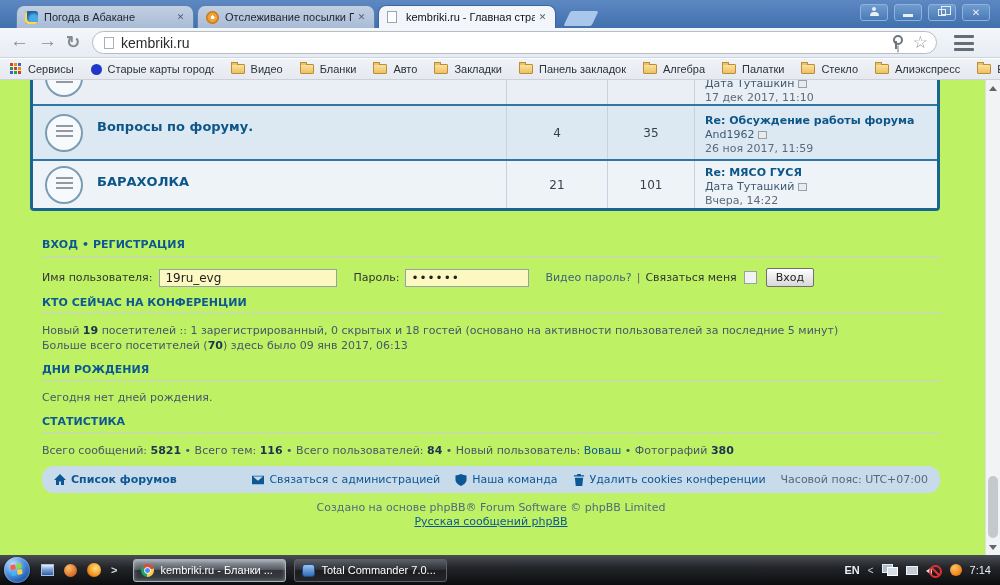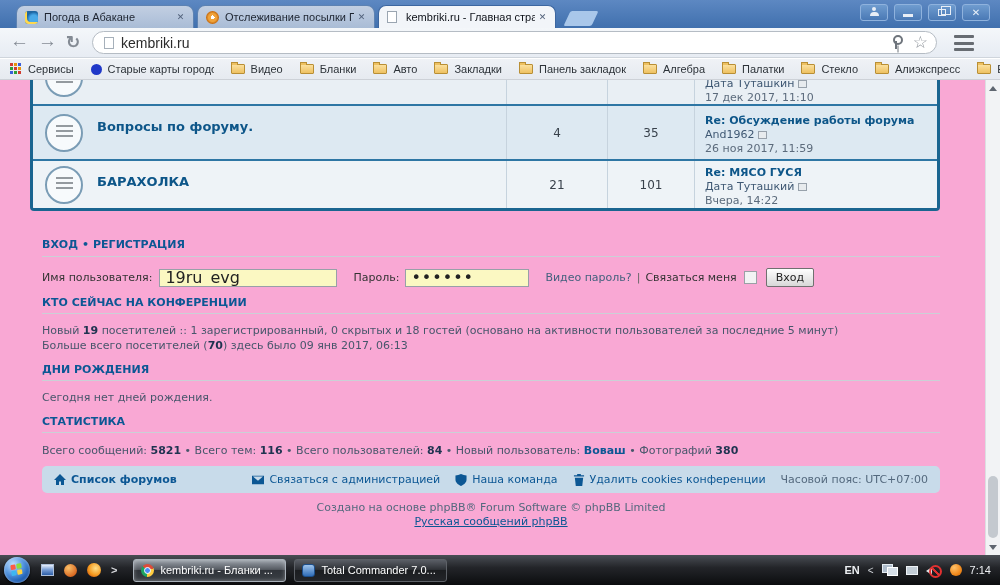--- a/index.html
+++ b/index.html
@@ -69,21 +69,21 @@
   .apps-grid { width:3px; height:3px; background:#d23c30; margin:0 9px 9px 0;
       box-shadow:4px 0 #e8930c, 8px 0 #3a5fd9, 0 4px #2f9e39, 4px 4px #d23c30, 8px 4px #e8930c,
                  0 8px #3a5fd9, 4px 8px #2f9e39, 8px 8px #d23c30; }
   .blue-dot { width:11px; height:11px; border-radius:50%; background:#2038c8; }
   .folder { width:14px; height:10px; background:linear-gradient(#fbe09e,#eec161); border:1px solid #b98f35;
             border-radius:1px; position:relative; }
   .folder::before { content:""; position:absolute; top:-3px; left:-1px; width:5px; height:2px;
             background:#eec161; border:1px solid #b98f35; border-bottom:none; }
 
   
-  #content { position:absolute; left:0; top:80px; width:985px; height:475px; background:#f9a8d4;
+  #content { position:absolute; left:0; top:80px; width:985px; height:475px; background:#bef264;
              font-family:"DejaVu Sans",sans-serif; }
 
   #forumtable { position:absolute; left:30px; right:45px; top:0;
              border:3px solid #1a6590; border-top:none; border-radius:0 0 4px 4px; overflow:hidden; }
   .frow { display:flex; position:relative; }
   .frow + .frow { border-top:2px solid #2e76a4; }
   .frow1 { height:24px; background:#e9eff4; overflow:hidden; }
   .frow2 { height:55px; background:#dde9f2; }
   .frow3 { height:49px; background:#eef3f7; }
   .c-main { flex:1; position:relative; padding:10px 8px 8px 64px; }
@@ -111,43 +111,43 @@
 
   .section { position:absolute; left:42px; right:45px; }
   .sec-h { font-size:11px; font-weight:bold; color:#0c5794; }
   .sec-rule { height:1px; background:#cbd0d6; margin-top:4px; }
   .body-text { font-size:11px; color:#47566b; line-height:15px; }
 
   #login-section { top:153px; }
   .heading-links a { color:#0c5794; text-decoration:none; font-weight:bold; font-size:11px; }
   .hsep { color:#0c5794; font-weight:bold; font-size:11px; margin:0 4px; }
   .form-row { margin-top:11px; display:flex; align-items:center; font-size:11px; color:#333; }
-  .inp { height:18px; border:1px solid #98a0a8; background:#fbf8c2; font-size:16px; color:#222;
+  .inp { height:18px; border:1px solid #98a0a8; background:#fbf8c2; font-size:12px; color:#222;
          padding:1px 5px; font-family:inherit; }
   #username-input { width:178px; margin-left:7px; }
   #password-label { margin-left:16px; }
   #password-input { width:124px; margin-left:6px; letter-spacing:1px; }
   #forgot-link { margin-left:16px; color:#44617e; text-decoration:none; }
   .fsep { margin:0 5px; color:#666; }
   .checkbox { width:13px; height:13px; border:1px solid #9aa0a6; background:#f2f3f4; margin-left:7px; flex:none; }
   .btn-login { margin-left:9px; padding:2px 9px; font-size:11px; color:#222; border:1px solid #707070;
          background:linear-gradient(#fefefe,#d8d8d8); border-radius:2px; font-family:inherit; }
 
   #online-section { top:216px; }
   #online-section .body-text { margin-top:9px; }
   .body-text b { color:#1f3350; }
 
   #birthdays-section { top:283px; }
   #birthdays-section .body-text { margin-top:9px; }
 
   #stats-section { top:335px; }
   #stats-section .body-text { margin-top:10px; }
-  .stat-user { font-weight:bold; color:#0c5794; text-decoration:none; }
-
-  #navbar { top:386px; height:27px; background:#c8dbea; border-radius:5px; display:flex;
+  .stat-user { font-weight:normal; color:#0c5794; text-decoration:none; }
+
+  #navbar { top:386px; height:27px; background:#c8dbea; border-radius:12px; display:flex;
             align-items:center; padding:0 12px; font-size:11px; }
   #navbar a { color:#0c5794; text-decoration:none; display:flex; align-items:center; gap:5px; }
   .nav-board { font-weight:bold; }
   .nav-spacer { flex:1; }
   .nav-right a { margin-left:15px; }
   .nav-right { display:flex; align-items:center; }
   .tz { color:#54697e; margin-left:15px; }
   .nic { width:12px; height:12px; flex:none; }
   .nic path { fill:#0c5794; }
 

